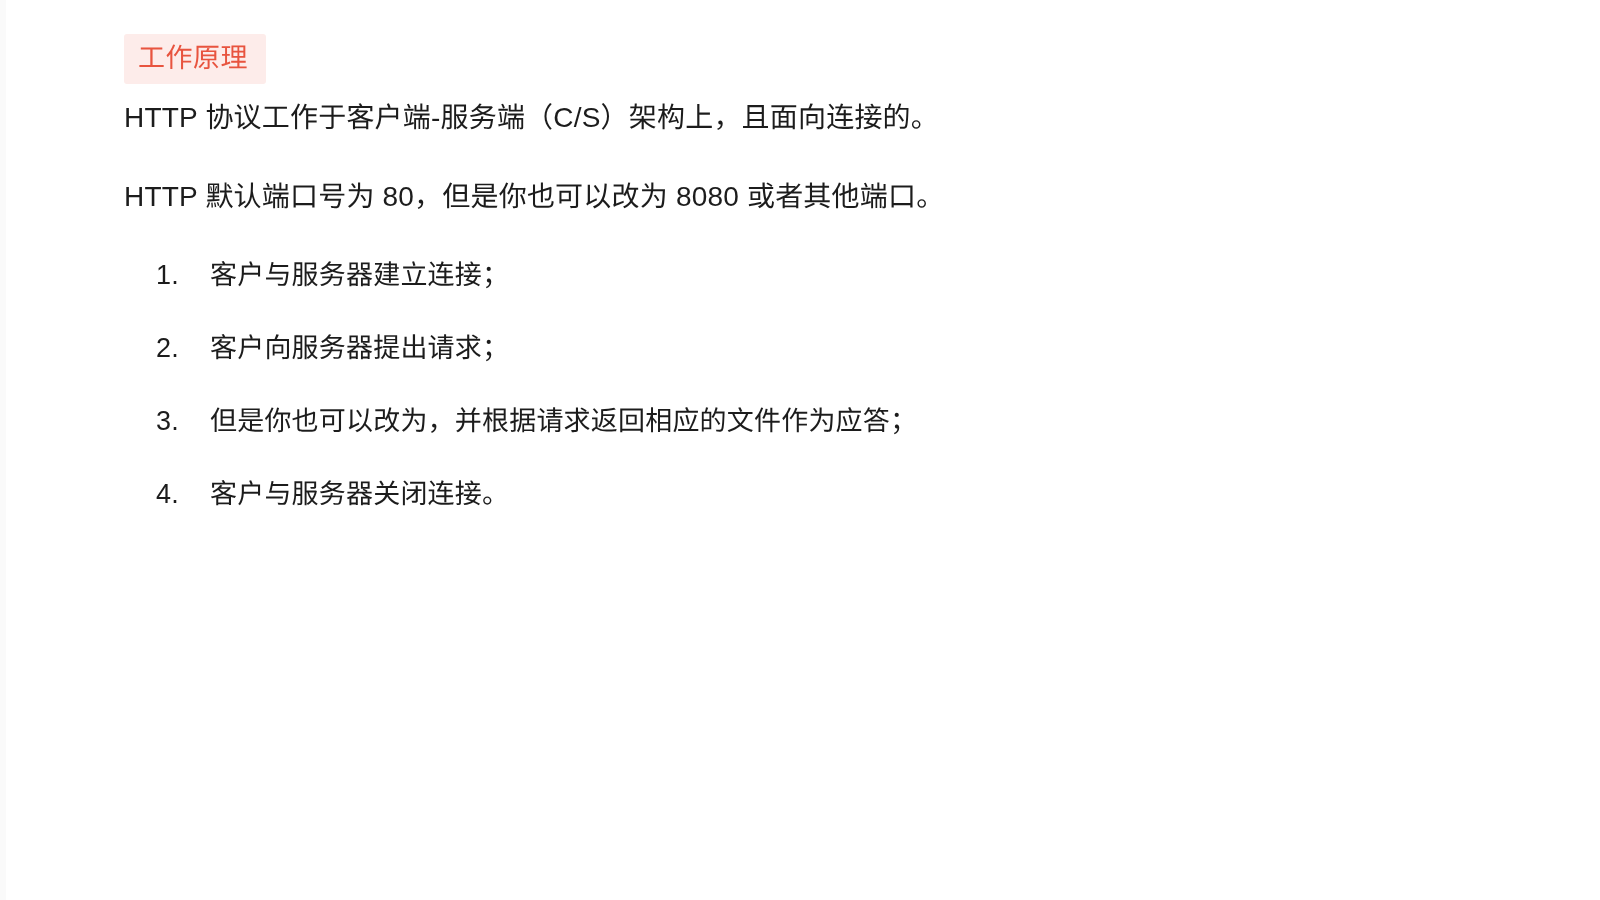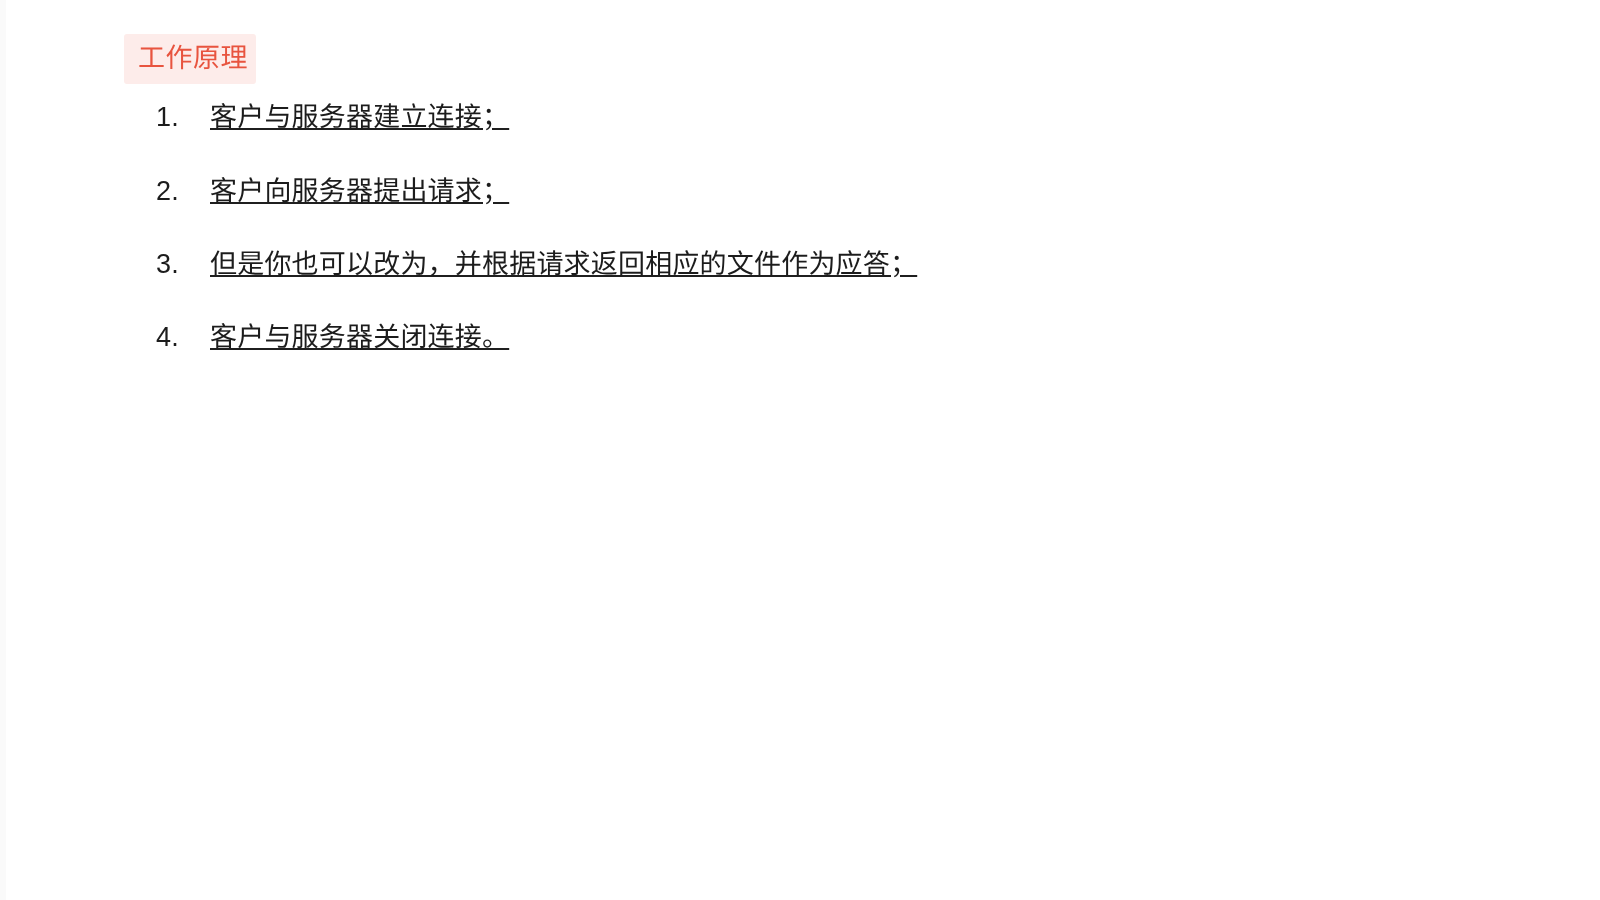--- a/index.html
+++ b/index.html
@@ -31,42 +31,41 @@
     height: 900px;
     background: #fafafa;
   }
 
   .section-heading {
     display: inline-block;
     font-size: 27px;
     line-height: 1.35;
     color: #e8543f;
     background: #fdecea;
-    padding: 6px 8px 8px 14px;
+    padding: 6px 18px 8px 14px;
     border-radius: 3px;
     letter-spacing: 0.5px;
     margin: 0 0 14px 0;
     font-weight: 400;
   }
 
   .para {
     font-size: 28px;
     line-height: 1.45;
     color: #1c1c1c;
     margin: 0 0 38px 0;
     letter-spacing: 0.2px;
     font-weight: 400;
   }
 
   .steps {
     margin: 0;
     padding: 0 0 0 24px;
     list-style: none;
     counter-reset: step;
-    text-decoration: underline;
   }
   .steps li {
     position: relative;
     font-size: 27px;
     line-height: 1.45;
     color: #1c1c1c;
     margin: 0 0 34px 0;
     padding-left: 62px;
     letter-spacing: 0.2px;
   }
@@ -84,20 +83,22 @@
 </style>
 </head>
 <body>
 
 <div class="page">
 
   <div class="left-edge"></div>
 
   <div class="section-heading">工作原理</div>
 
+  <p class="para">HTTP 协议工作于客户端-服务端（C/S）架构上，且面向连接的。</p>
+  <p class="para">HTTP 默认端口号为 80，但是你也可以改为 8080 或者其他端口。</p>
 
   <ol class="steps">
     <li>客户与服务器建立连接；</li>
     <li>客户向服务器提出请求；</li>
     <li>但是你也可以改为，并根据请求返回相应的文件作为应答；</li>
     <li>客户与服务器关闭连接。</li>
   </ol>
 
 </div>
 

